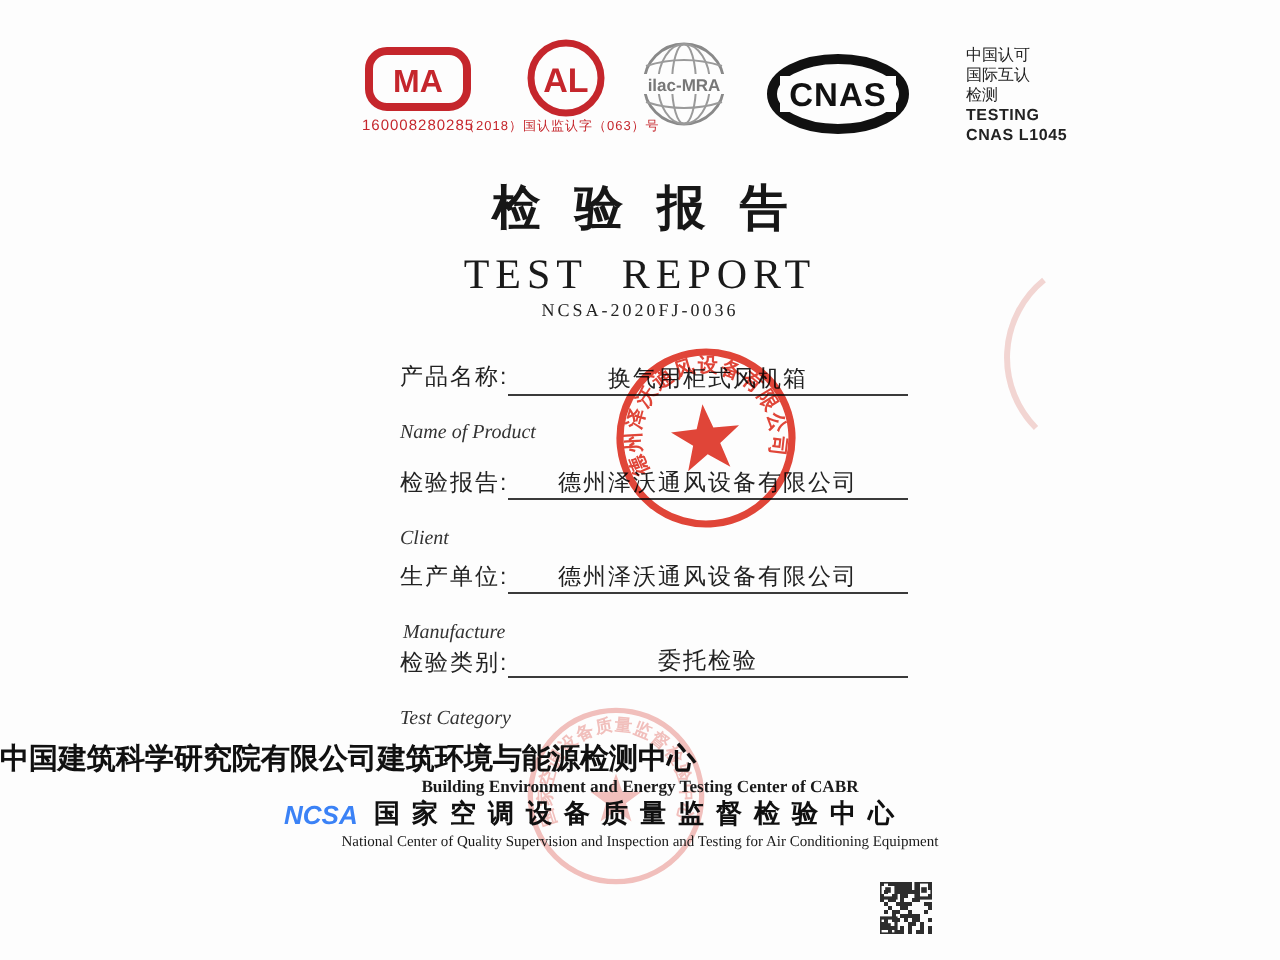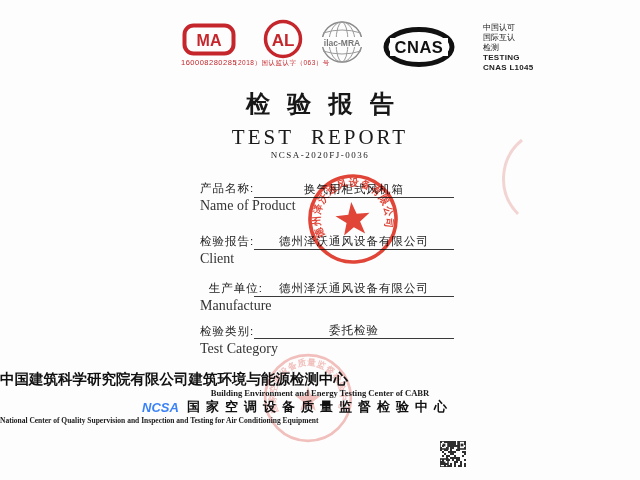--- a/index.html
+++ b/index.html
@@ -12,31 +12,31 @@
   .cnas-lines .b{font-weight:bold;letter-spacing:.3px;}
   
   .title-zh{left:0;top:88px;width:640px;text-align:center;font-size:24px;font-weight:700;
             letter-spacing:.72em;text-indent:.72em;color:#171717;}
   .title-en{left:0;top:125px;width:640px;text-align:center;font-size:21px;
             font-family:Liberation Serif, serif;letter-spacing:3px;word-spacing:9px;color:#1a1a1a;}
   .report-no{left:0;top:150px;width:640px;text-align:center;font-size:9px;
              font-family:"Liberation Serif",serif;letter-spacing:1.5px;color:#222;}
   
   .lbl-zh{font-size:11.5px;letter-spacing:1px;color:#222;}
-  .lbl-en{font-size:14px;font-family:"Liberation Serif",serif;color:#333;margin-top:2px;}
+  .lbl-en{font-size:10px;font-family:"Liberation Serif",serif;color:#333;margin-top:15px;font-style:italic;}
   .fline{border-bottom:1.2px solid #3a3a3a;width:200px;left:254px;height:17px;
          text-align:center;font-size:11.5px;letter-spacing:1px;color:#222;
          display:flex;align-items:flex-end;justify-content:center;}
   
   .f-zh1{left:0;top:370px;width:640px;text-align:left;font-size:14.5px;font-weight:700;color:#101010;}
   .f-en1{left:0;top:388px;width:640px;text-align:center;font-size:8.6px;font-weight:700;
          font-family:"Liberation Serif",serif;color:#1a1a1a;}
   .f-zh2{left:170px;top:398px;width:300px;text-align:center;font-size:13px;font-weight:700;
          letter-spacing:6px;color:#101010;white-space:nowrap;}
-  .f-en2{left:0;top:416px;width:640px;font-size:7.5px;font-weight:700;
+  .f-en2{left:0;top:416px;width:640px;text-align:center;font-size:7.5px;font-weight:400;
          font-family:"Liberation Serif",serif;color:#1a1a1a;}
   .ncsa-mark{left:142px;top:400px;font-size:13px;font-weight:700;font-style:italic;
              color:#3b82f6;letter-spacing:0;}
   .stamp{mix-blend-mode:multiply;}
 </style>
 </head>
 <body>
 
 <div class="page">
 

